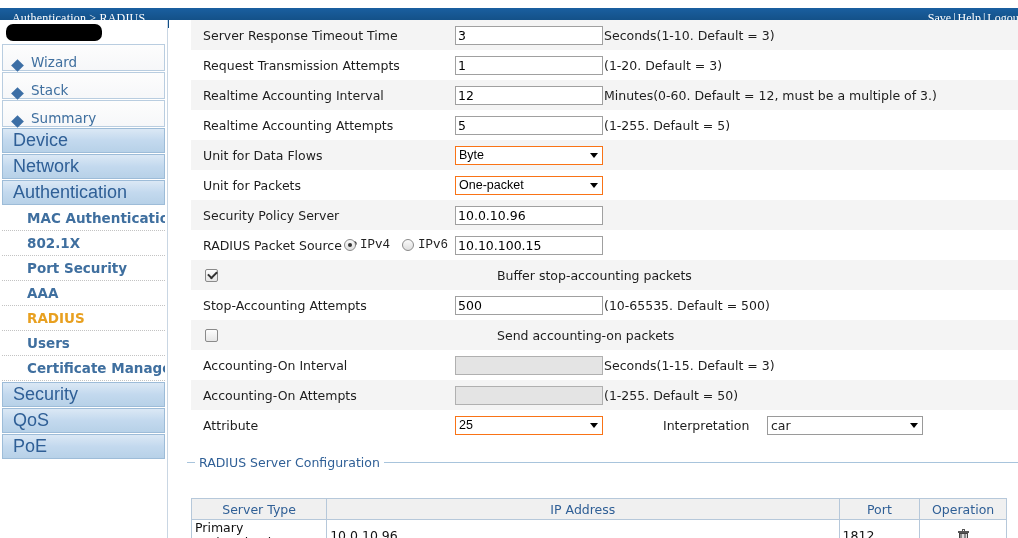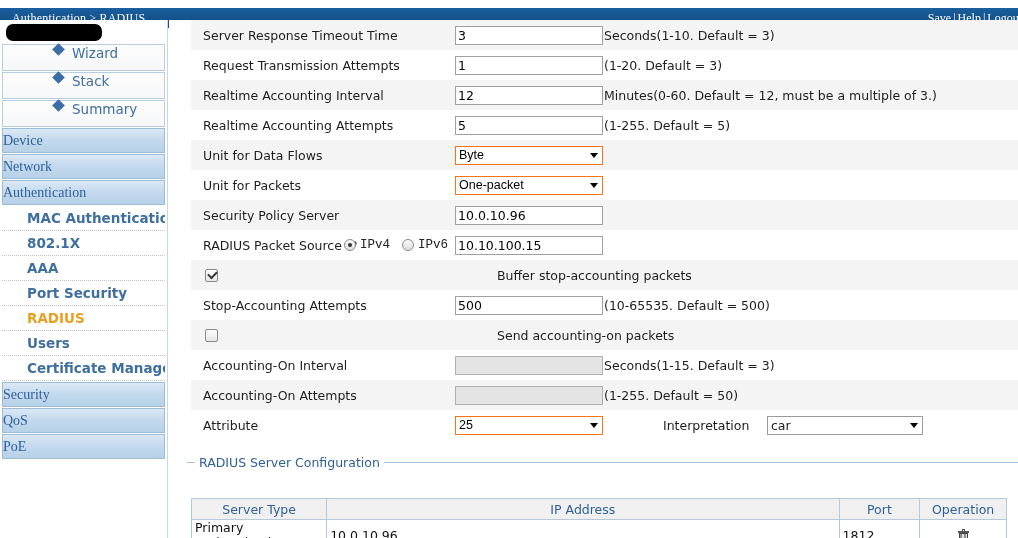--- a/index.html
+++ b/index.html
@@ -49,21 +49,21 @@
     width: 96px; height: 17px;
     background: #000000;
     border-radius: 7px;
   }
   .nav-wizard {
     position: relative;
     height: 27px;
     margin: 0 2px 1px 2px;
     background: linear-gradient(to bottom,#fdfdfd 0%,#f6f7f9 100%);
     border: 1px solid #b9cde0;
-    display: flex; align-items: flex-start; padding-left: 41px;
+    display: flex; align-items: flex-end;
   }
   .nav-wizard .dia {
     width: 9px; height: 9px;
     margin-left: 10px; margin-right: 9px;
     background: #3c6ea5;
     transform: rotate(45deg);
     flex: 0 0 auto;
   }
   .nav-wizard .lbl {
     font-size: 13.5px;
@@ -72,23 +72,24 @@
   }
   .nav-cat {
     position: relative;
     height: 25px;
     margin: 0 2px 1px 2px;
     background: linear-gradient(to bottom,#dbe8f5 0%,#c3d9ee 50%,#b7d1e8 100%);
     border: 1px solid #9dbcd8;
     display: flex; align-items: center;
   }
   .nav-cat .lbl {
-    font-size: 14px;
+    margin-left: 10px;
+    font-size: 18px;
     color: #2f5f96;
-    font-family: Liberation Serif, serif;
+    font-family: Liberation Sans, sans-serif;
   }
   .nav-sub {
     position: relative;
     height: 25px;
     margin: 0 2px;
     border-bottom: 1px dotted #c3c3c3;
     display: flex; align-items: center;
     background: #ffffff;
     overflow: hidden;
   }
@@ -339,24 +340,24 @@
       <span class="lbl">Authentication</span>
     </div>
 
     <div class="nav-sub">
       <span class="lbl">MAC Authentication</span>
     </div>
     <div class="nav-sub">
       <span class="lbl">802.1X</span>
     </div>
     <div class="nav-sub">
+      <span class="lbl">Port Security</span>
+    </div>
+    <div class="nav-sub">
       <span class="lbl">AAA</span>
-    </div>
-    <div class="nav-sub">
-      <span class="lbl">Port Security</span>
     </div>
     <div class="nav-sub active">
       <span class="lbl">RADIUS</span>
     </div>
     <div class="nav-sub">
       <span class="lbl">Users</span>
     </div>
     <div class="nav-sub">
       <span class="lbl">Certificate Management</span>
     </div>

